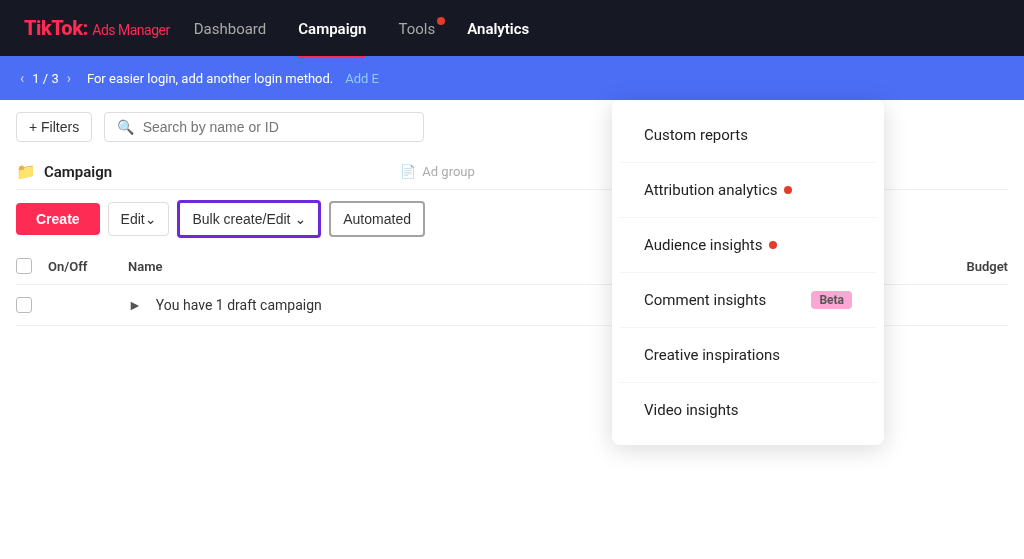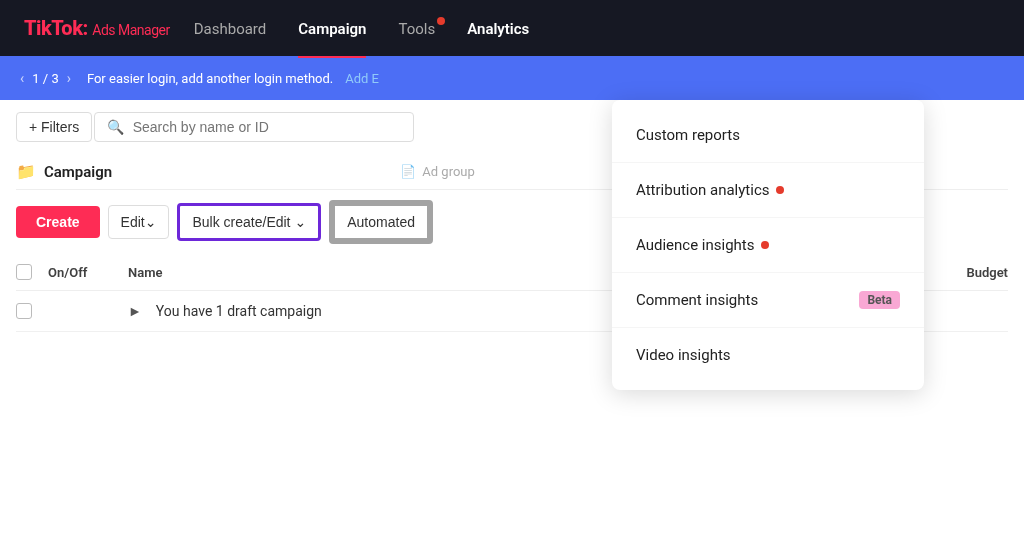--- a/index.html
+++ b/index.html
@@ -115,21 +115,21 @@
     .main {
       background: white;
       height: calc(559px - 56px - 44px);
       position: relative;
     }
 
     
     .toolbar {
       display: flex;
       padding: 12px 16px;
-      gap: 2px;
+      gap: 12px;
       background: white;
     }
     .filters-btn {
       display: flex;
       align-items: center;
       gap: 4px;
       border: 1px solid #ddd;
       border-radius: 4px;
       padding: 6px 12px;
       cursor: pointer;
@@ -214,21 +214,21 @@
       border-radius: 4px;
       padding: 8px 12px;
       font-size: 14px;
       cursor: pointer;
       color: #333;
       display: flex;
       align-items: center;
       gap: 4px;
     }
     .auto-btn {
-      border: 6px solid #a3a3a3;
+      border: 2px solid #a3a3a3;
       background: white;
       border-radius: 4px;
       padding: 8px 12px;
       font-size: 14px;
       cursor: pointer;
       color: #333;
     }
 
     
     .col-header {
@@ -278,27 +278,27 @@
       cursor: pointer;
     }
     .row-name {
       color: #333;
       font-size: 14px;
     }
     .dropdown-menu {
       position: absolute;
       top: 0;
       left: 612px;
-      width: 312px;
+      width: 272px;
       background: white;
       border-radius: 8px;
       box-shadow: 0 4px 24px rgba(0,0,0,0.15);
       z-index: 100;
       overflow: hidden;
-      padding: 8px 0;
+      padding: 8px 8px;
     }
     .dropdown-item {
       display: flex;
       align-items: center;
       justify-content: space-between;
       padding: 18px 24px;
       cursor: pointer;
       font-size: 15px;
       color: #222;
       transition: background 0.1s;
@@ -444,17 +444,20 @@
       <span style="display:flex; align-items:center;">
         <span class="dropdown-item-text">Audience insights</span>
         <span class="item-dot"></span>
       </span>
     </div>
     <div class="dropdown-item">
       <span class="dropdown-item-text">Comment insights</span>
       <span class="beta-badge">Beta</span>
     </div>
     <div class="dropdown-item">
+      <span class="dropdown-item-text">Creative inspirations</span>
+    </div>
+    <div class="dropdown-item">
       <span class="dropdown-item-text">Video insights</span>
     </div>
   </div>
 
 </div>
 
 </body></html>

